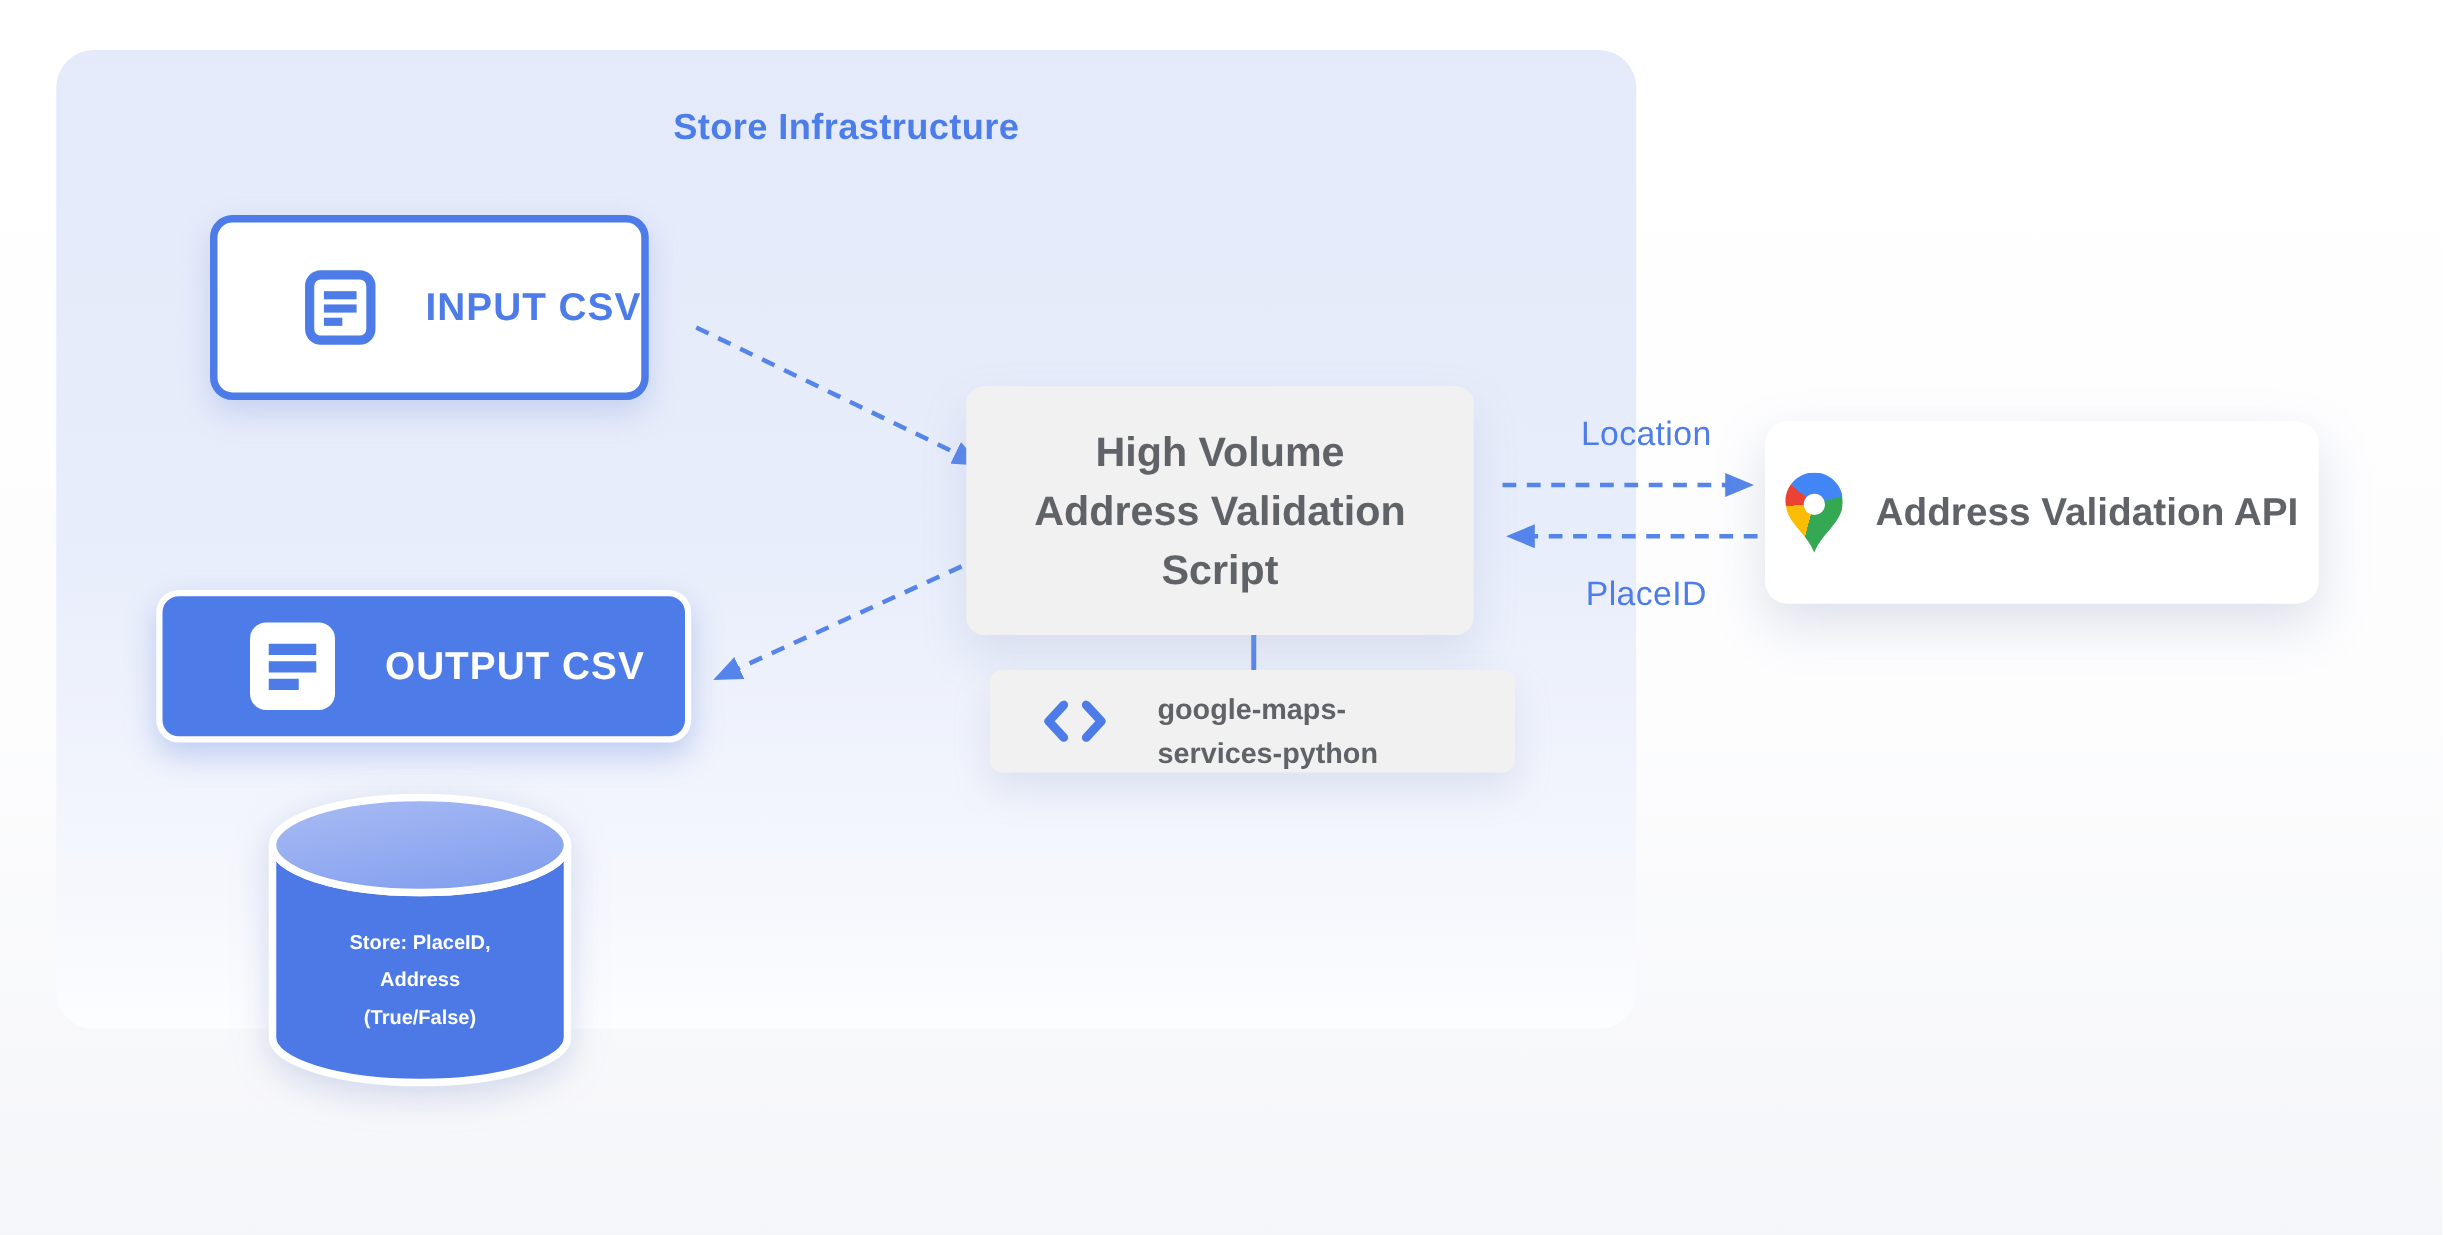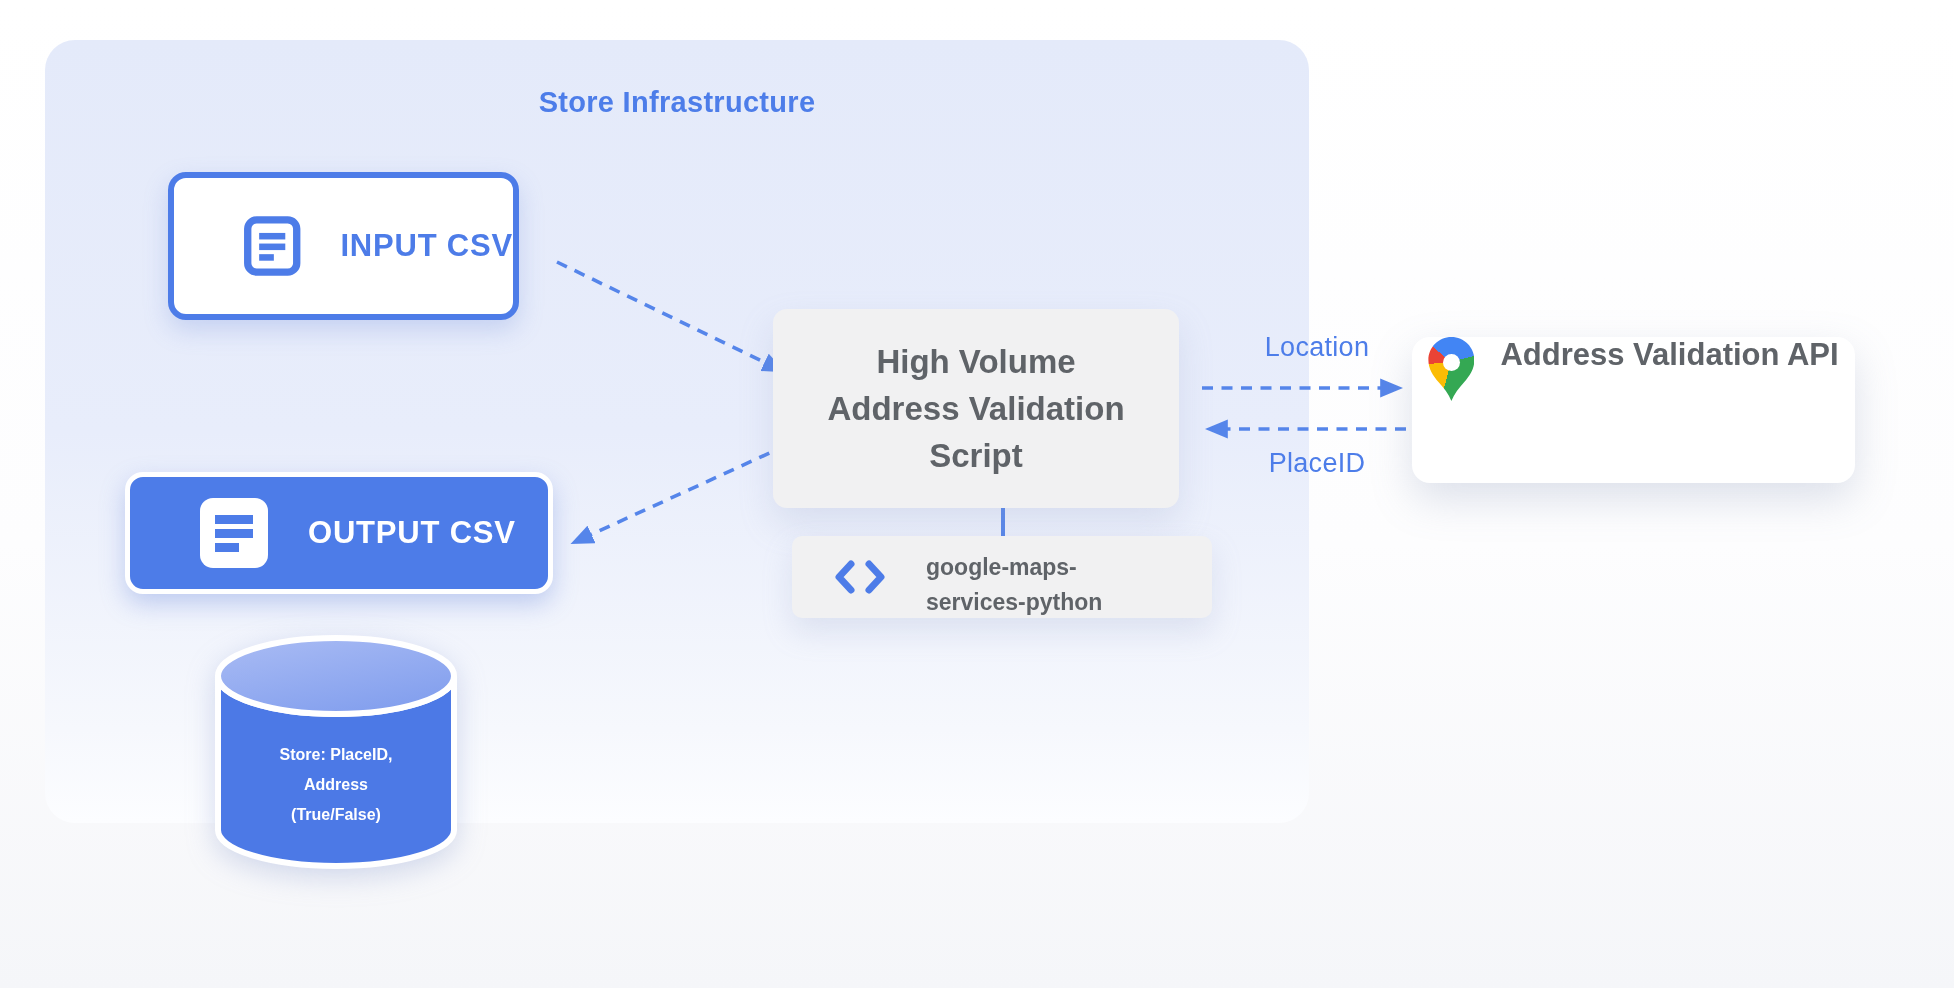--- a/index.html
+++ b/index.html
@@ -133,20 +133,21 @@
 
   
   .api-card {
     position: absolute;
     left: 1412px; top: 337px;
     width: 443px; height: 146px;
     border-radius: 18px;
     background: #ffffff;
     box-shadow: 0 16px 40px rgba(125,140,175,0.25);
     display: flex;
+    align-items: center;
     justify-content: center;
     gap: 26px;
   }
   .api-label {
     font-size: 31px;
     font-weight: bold;
     color: #5f6368;
     white-space: nowrap;
   }
 
@@ -175,21 +176,21 @@
   
   .edge-label {
     position: absolute;
     width: 220px;
     text-align: center;
     font-size: 27px;
     color: #4d7de9;
     letter-spacing: 0.3px;
   }
   .edge-label.location { left: 1207px; top: 332px; }
-  .edge-label.placeid  { left: 1207px; top: 448px; }
+  .edge-label.placeid  { left: 1207px; top: 460px; }
 </style>
 </head>
 <body>
 
 <div class="canvas">
 
   <section class="infra">
     <h1 class="infra-title">Store Infrastructure</h1>
   </section>
 

